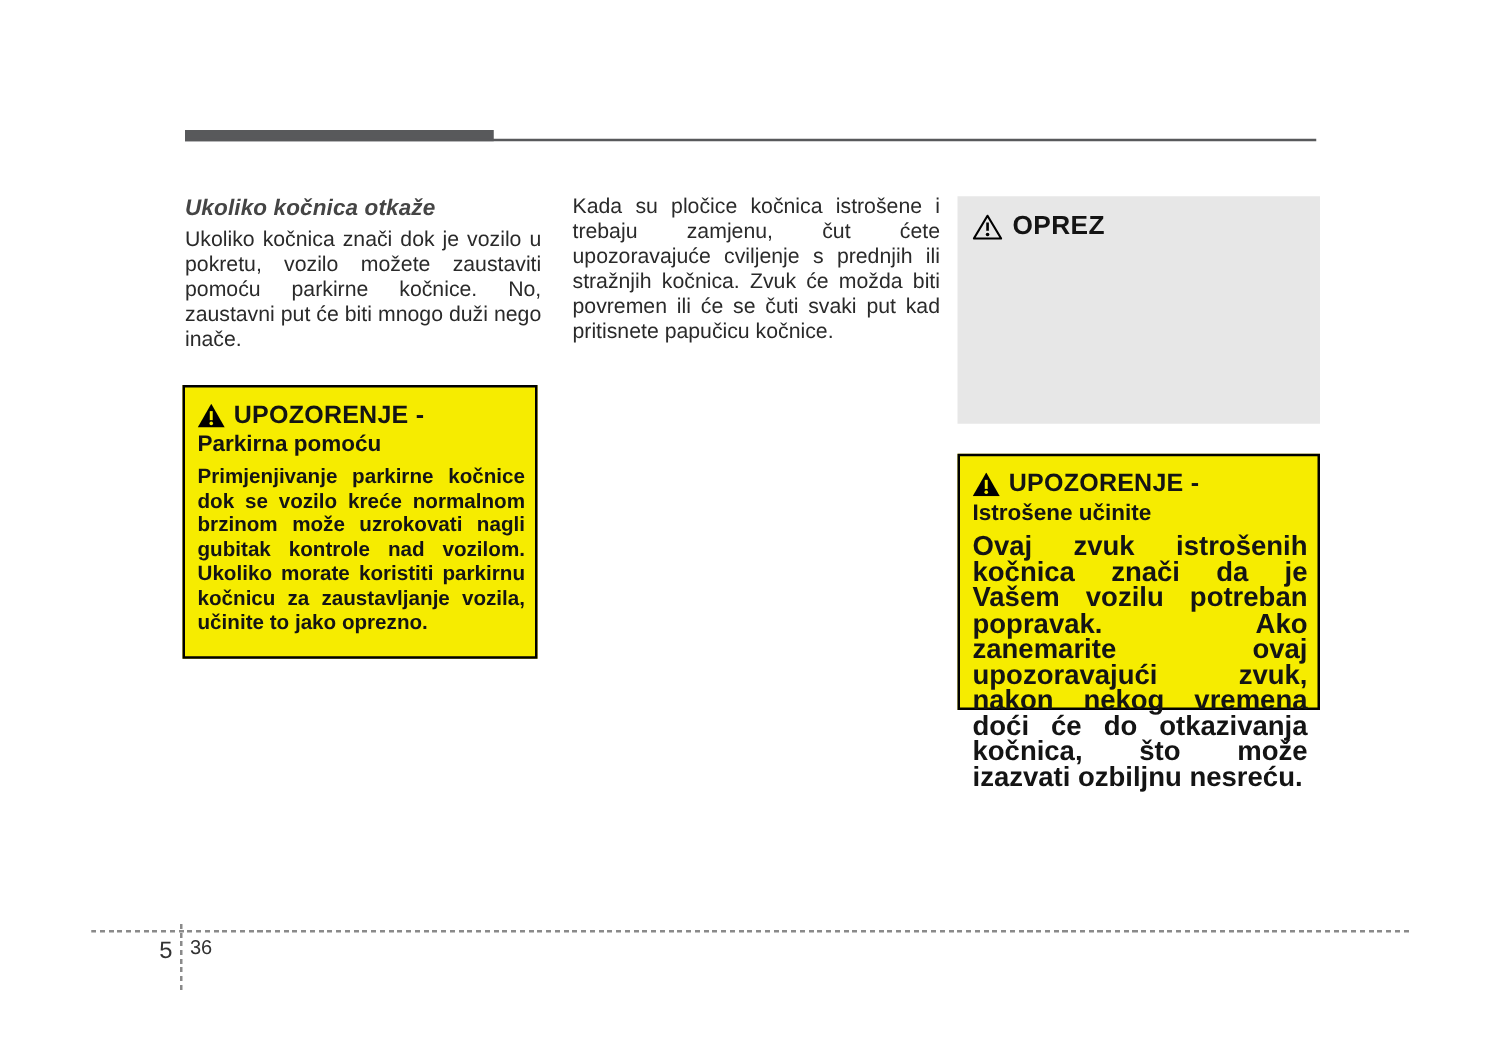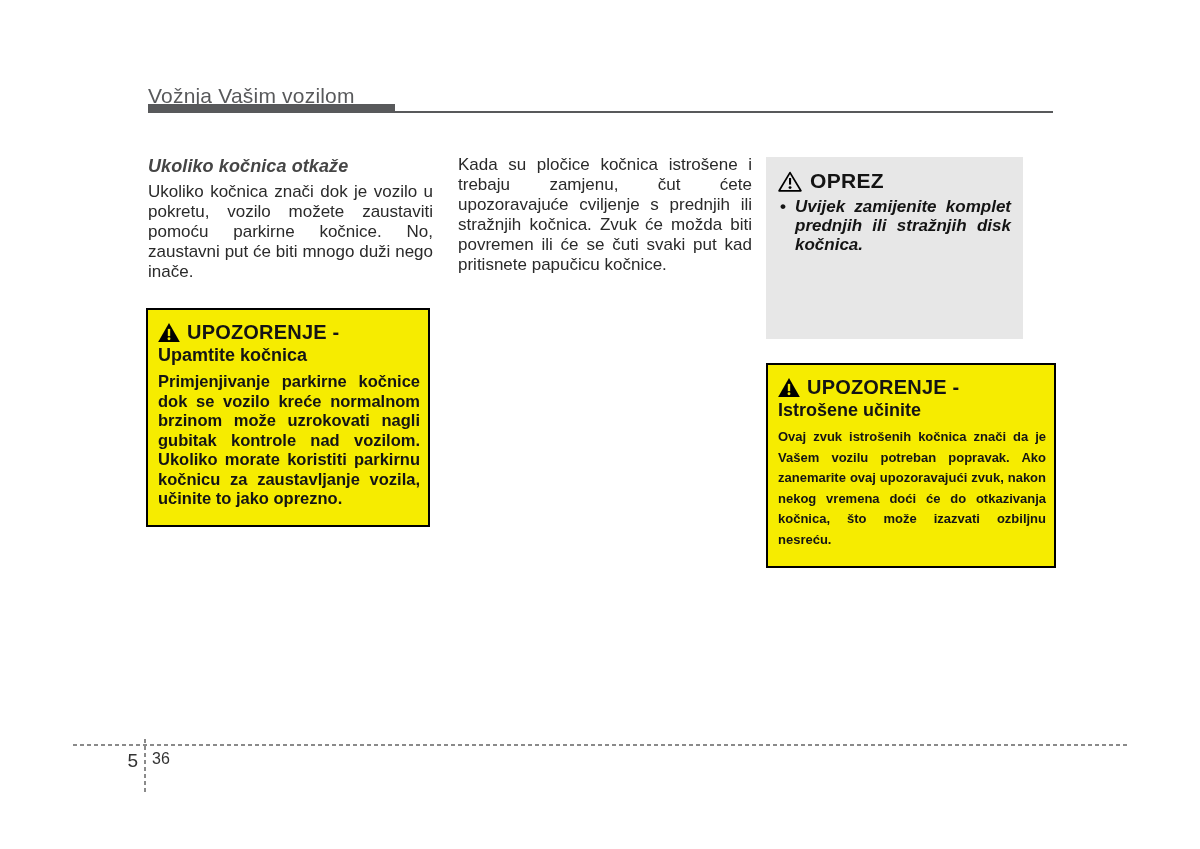--- a/index.html
+++ b/index.html
@@ -58,26 +58,26 @@
   .warn-title{
     font-size:20px;font-weight:bold;color:var(--box-text);letter-spacing:0.2px;
   }
   .warn-subtitle{
     font-size:18px;font-weight:bold;color:var(--box-text);line-height:20px;margin-top:1px;
   }
   .warn-body{
     font-size:16.5px;font-weight:bold;color:var(--box-text);
     line-height:19.5px;text-align:justify;margin-top:7px;
   }
-  .warn-box.worn .warn-body{font-size:13px;line-height:20.5px;}
+  .warn-box.worn .warn-body{font-size:22px;line-height:20.5px;}
   .tri-icon{display:inline-flex;flex:0 0 auto;}
 
   
   .caution-box{
-    position:absolute;left:0;top:2px;width:257px;height:182px;
+    position:absolute;left:0;top:2px;width:290px;height:182px;
     background:var(--caution-bg);
     padding:12px 12px 10px 12px;
   }
   .caution-title-row{display:flex;align-items:center;gap:8px;margin-bottom:4px;}
   .caution-title{font-size:21px;font-weight:bold;color:var(--box-text);letter-spacing:0.3px;}
   .caution-list{list-style:none;}
   .caution-list li{
     position:relative;
     font-size:17px;font-weight:bold;font-style:italic;color:var(--box-text);
     line-height:19px;text-align:justify;
@@ -104,40 +104,39 @@
   .page-number{
     position:absolute;left:152px;top:750px;
     font-size:16px;color:#333333;
   }
 </style>
 </head>
 <body>
 
 <div id="page">
 
-  <h1 class="page-title">Vožnja Vašim vozilom</h1>
   <div class="title-bar"></div>
   <div class="title-rule"></div>
 
   <section class="col col-1">
     <h2 class="sec-heading">Ukoliko kočnica otkaže</h2>
     <p class="sec-body">Ukoliko kočnica znači dok je vozilo u pokretu, vozilo možete zaustaviti pomoću parkirne kočnice. No, zaustavni put će biti mnogo duži nego inače.</p>
 
     <aside class="warn-box parking">
       <div class="warn-title-row">
         <span class="tri-icon">
           <svg width="22" height="19" viewBox="0 0 24 21" aria-hidden="true">
             <path d="M12 0 L24 21 H0 Z" fill="#000000"></path>
             <rect x="10.7" y="6.5" width="2.6" height="8" fill="var(--warning-bg)"></rect>
             <circle cx="12" cy="17.4" r="1.6" fill="var(--warning-bg)"></circle>
           </svg>
         </span>
         <span class="warn-title">UPOZORENJE -</span>
       </div>
-      <div class="warn-subtitle">Upamtite kočnica</div>
+      <div class="warn-subtitle">Parkirna pomoću</div>
       <p class="warn-body">Primjenjivanje parkirne kočnice dok se vozilo kreće normalnom brzinom može uzrokovati nagli gubitak kontrole nad vozilom. Ukoliko morate koristiti parkirnu kočnicu za zaustavljanje vozila, učinite to jako oprezno.</p>
     </aside>
   </section>
 
   <section class="col col-2">
     <p class="sec-body">Kada su pločice kočnica istrošene i trebaju zamjenu, čut ćete upozoravajuće cviljenje s prednjih ili stražnjih kočnica. Zvuk će možda biti povremen ili će se čuti svaki put kad pritisnete papučicu kočnice.</p>
   </section>
 
   <section class="col col-3">
 
@@ -146,21 +145,20 @@
         <span class="tri-icon">
           <svg width="24" height="21" viewBox="0 0 24 21" aria-hidden="true">
             <path d="M12 1.6 L22.9 19.8 H1.1 Z" fill="none" stroke="#000000" stroke-width="1.7" stroke-linejoin="round"></path>
             <rect x="11" y="7" width="2.1" height="6.6" fill="#000000"></rect>
             <circle cx="12.05" cy="16.6" r="1.45" fill="#000000"></circle>
           </svg>
         </span>
         <span class="caution-title">OPREZ</span>
       </div>
       <ul class="caution-list">
-        <li>Uvijek zamijenite komplet prednjih ili stražnjih disk kočnica.</li>
       </ul>
     </aside>
 
     <aside class="warn-box worn">
       <div class="warn-title-row">
         <span class="tri-icon">
           <svg width="22" height="19" viewBox="0 0 24 21" aria-hidden="true">
             <path d="M12 0 L24 21 H0 Z" fill="#000000"></path>
             <rect x="10.7" y="6.5" width="2.6" height="8" fill="var(--warning-bg)"></rect>
             <circle cx="12" cy="17.4" r="1.6" fill="var(--warning-bg)"></circle>

